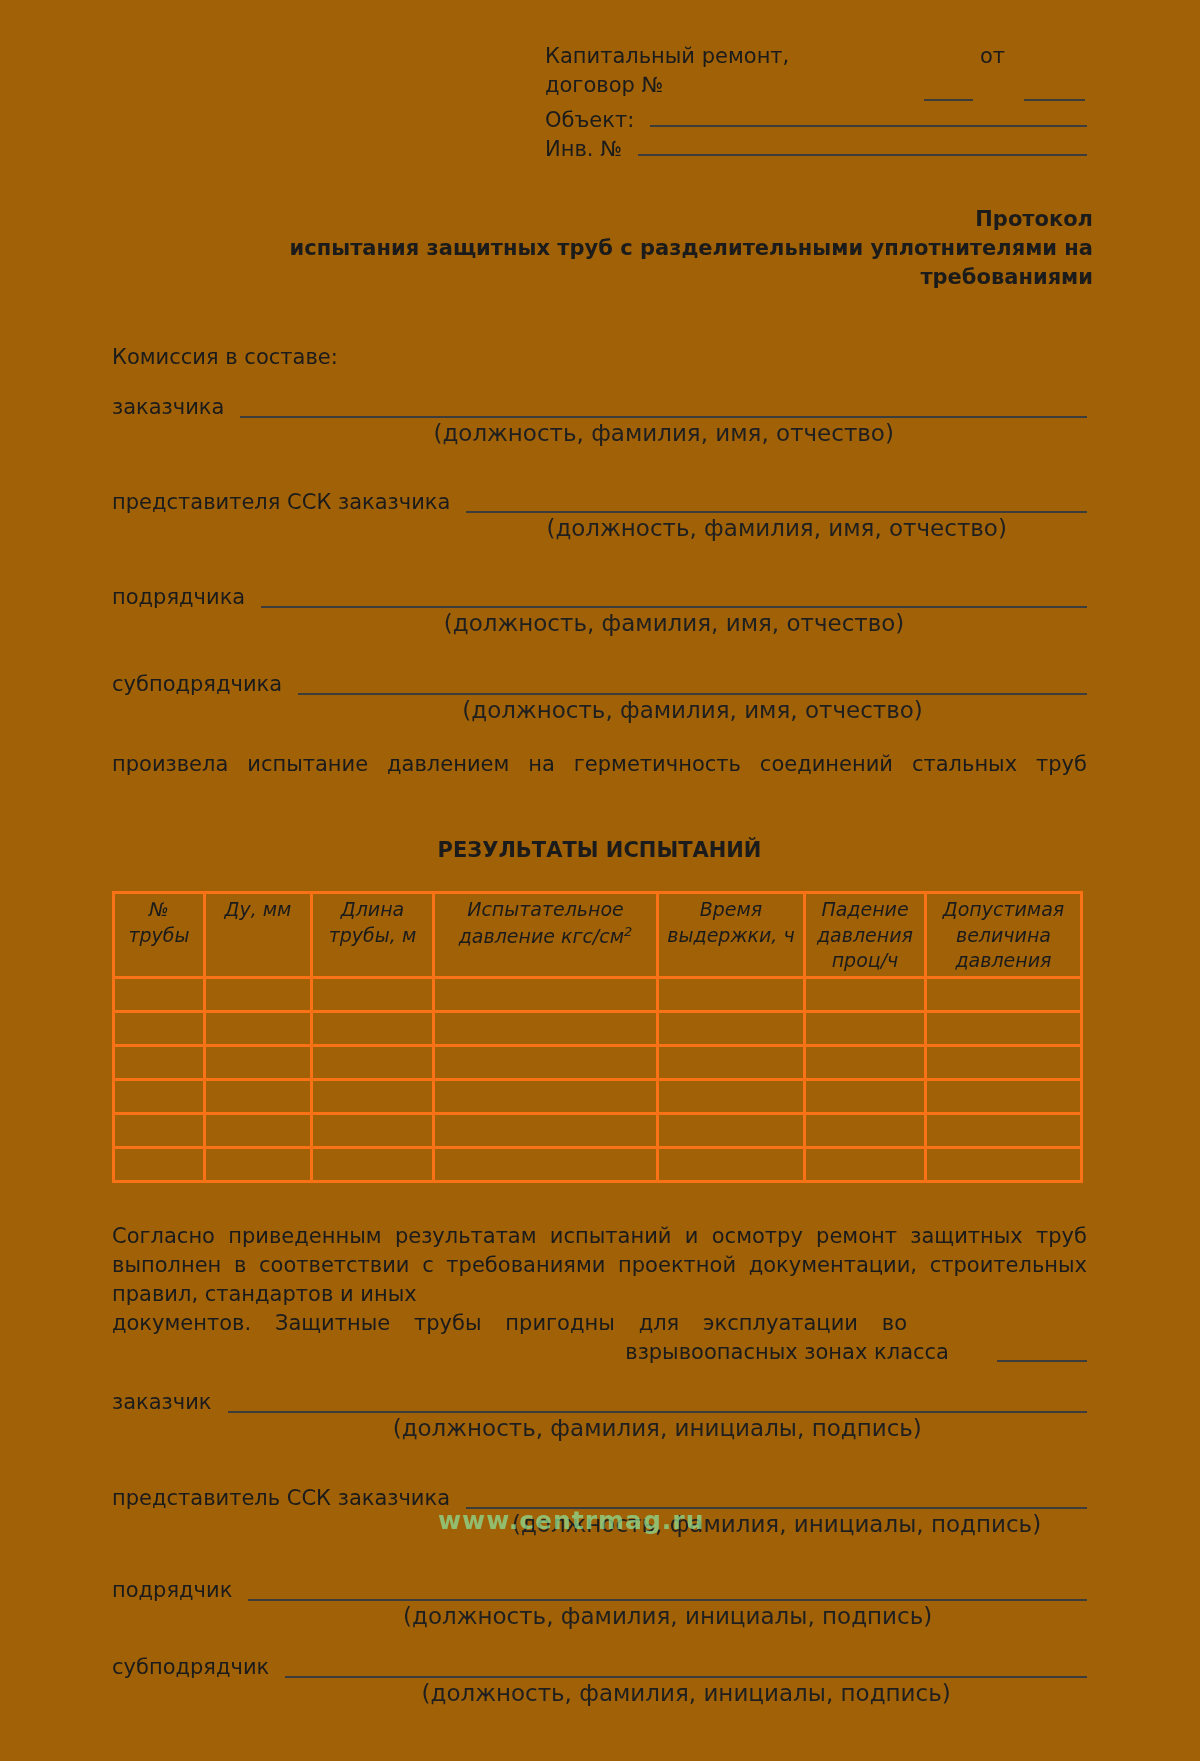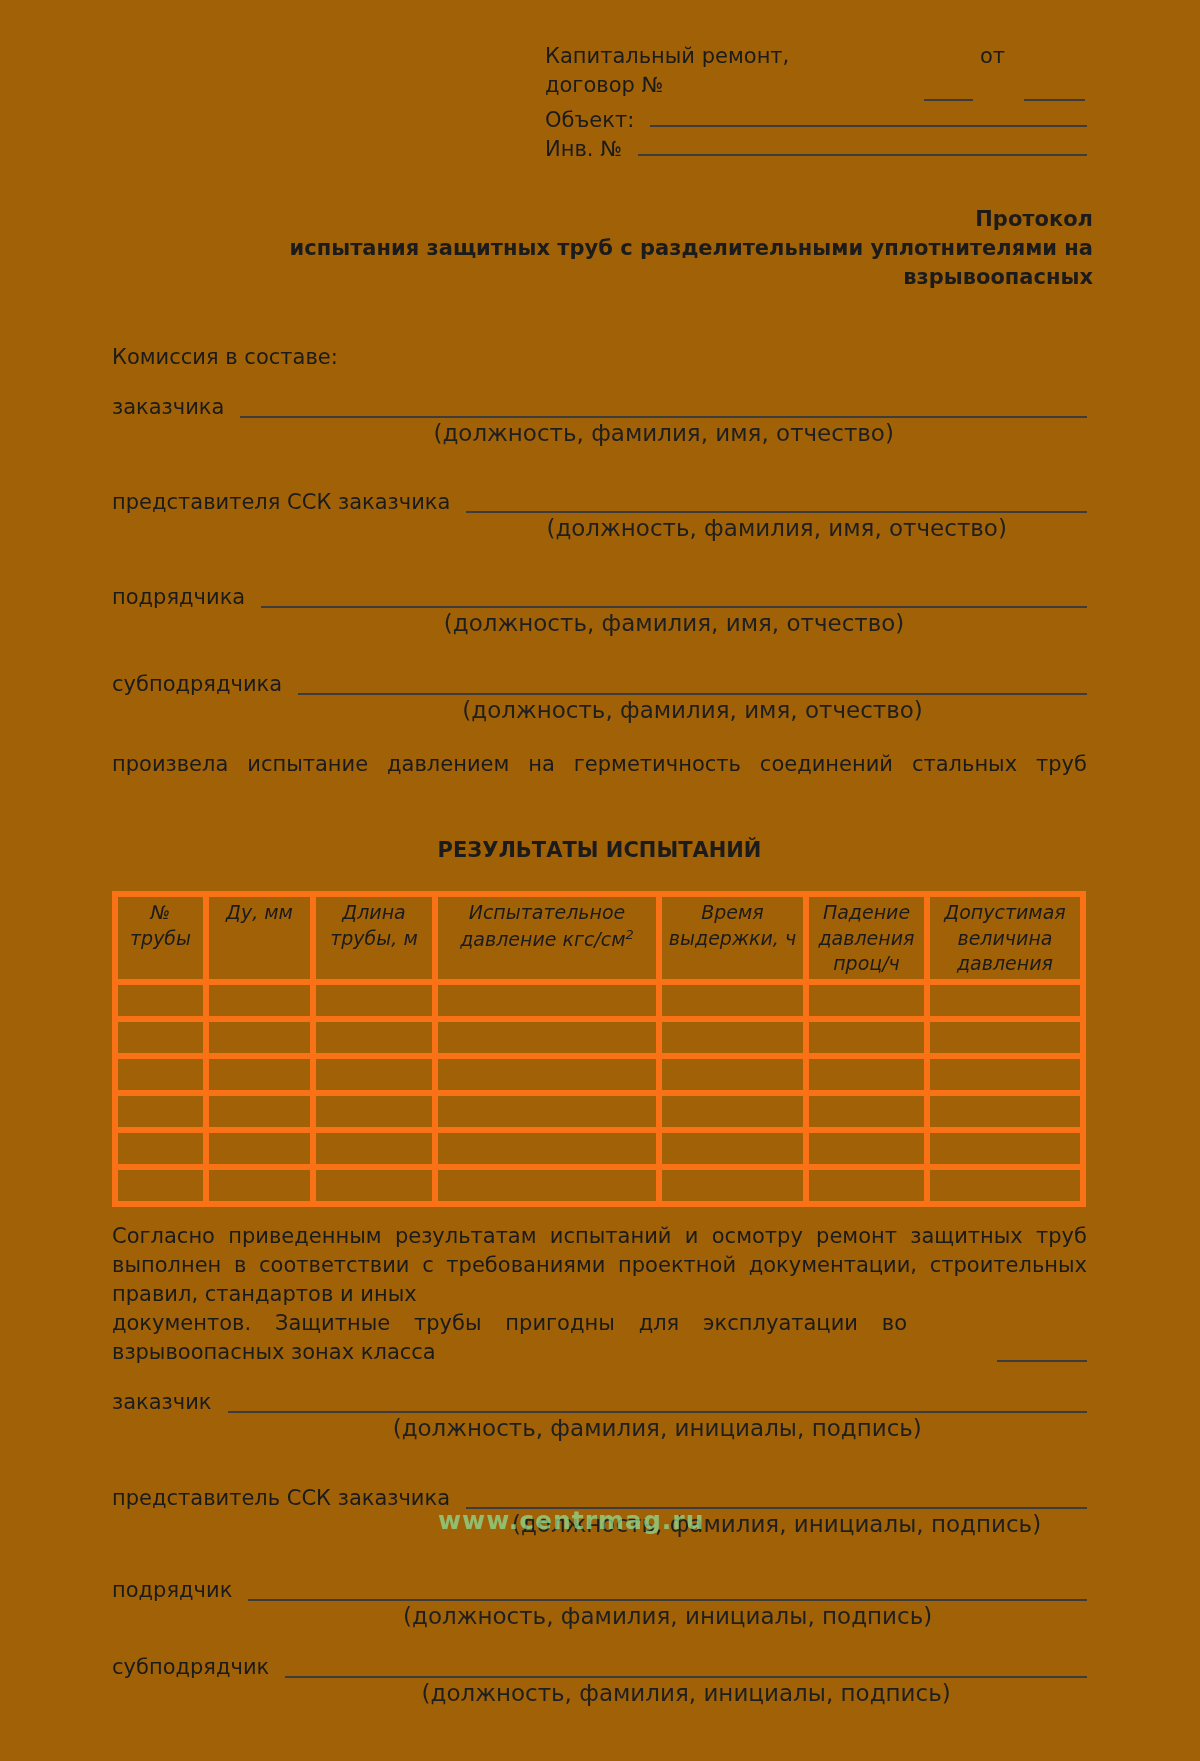--- a/index.html
+++ b/index.html
@@ -32,33 +32,33 @@
   .siglabel{line-height:29px;white-space:nowrap;}
   .linewrap{flex:1;margin-left:16px;display:flex;flex-direction:column;min-width:60px;}
   .uline{height:23px;border-bottom:2px solid #3c3c3c;}
   .cap{text-align:center;font-size:23px;line-height:24px;margin-top:3px;color:#1f1f1f;}
   
   .performed{left:112px;top:750px;width:975px;line-height:29px;}
   .jline{text-align:justify;text-align-last:justify;}
   
   .results-title{left:112px;top:838px;width:975px;text-align:center;font-weight:bold;}
   .rtable{left:112px;top:891px;border-collapse:collapse;table-layout:fixed;width:968px;}
-  .rtable td{border:6px solid #f97316;}
+  .rtable td{border:3px solid #f97316;}
   .rtable .hcell{
     vertical-align:top;text-align:center;
     font-style:italic;font-size:19px;line-height:1.35;
     padding:3px 4px 2px 4px;height:77px;
   }
   .rtable .hcell.c0{padding-left:12px;padding-right:12px;}
   .rtable .bcell{height:29px;}
   .rtable sup{font-size:13px;}
   
   .conclusion{left:112px;top:1222px;width:975px;line-height:29px;}
   .c4{width:795px;}
-  .c5{display:flex;justify-content:space-between;align-items:flex-start;}
+  .c5{display:flex;justify-content:flex-end;align-items:flex-start;gap:48px;}
   .short-line{width:90px;height:22px;border-bottom:2px solid #3c3c3c;}
   
   .s0{top:1388px;} .s1{top:1484px;} .s2{top:1576px;} .s3{top:1653px;}
   
   .watermark{
     left:438px;top:1506px;
     font-size:25px;font-weight:bold;letter-spacing:1px;
     color:#8edc92;opacity:0.75;z-index:3;white-space:nowrap;
   }
 </style>
@@ -84,21 +84,21 @@
     </div>
     <div class="hrow">
       <span>Инв. №</span>
       <span class="fill-line"></span>
     </div>
   </div>
 
   <div class="abs title">
     <div>Протокол</div>
     <div>испытания защитных труб с разделительными уплотнителями на</div>
-    <div>взрывоопасных</div>
+    <div>требованиями</div>
   </div>
 
   <div class="abs intro">Комиссия в составе:</div>
 
   <div class="abs sigrow m0">
     <div class="sigline">
       <span class="siglabel">заказчика</span>
       <span class="linewrap">
         <span class="uline"></span>
         <span class="cap">(должность, фамилия, имя, отчество)</span>

